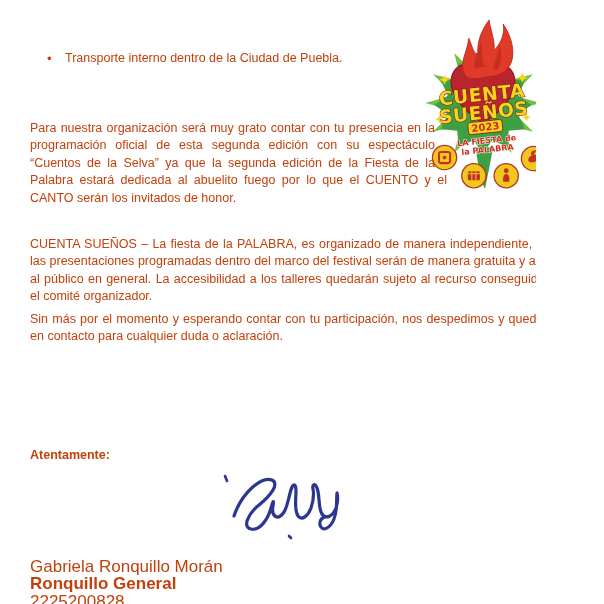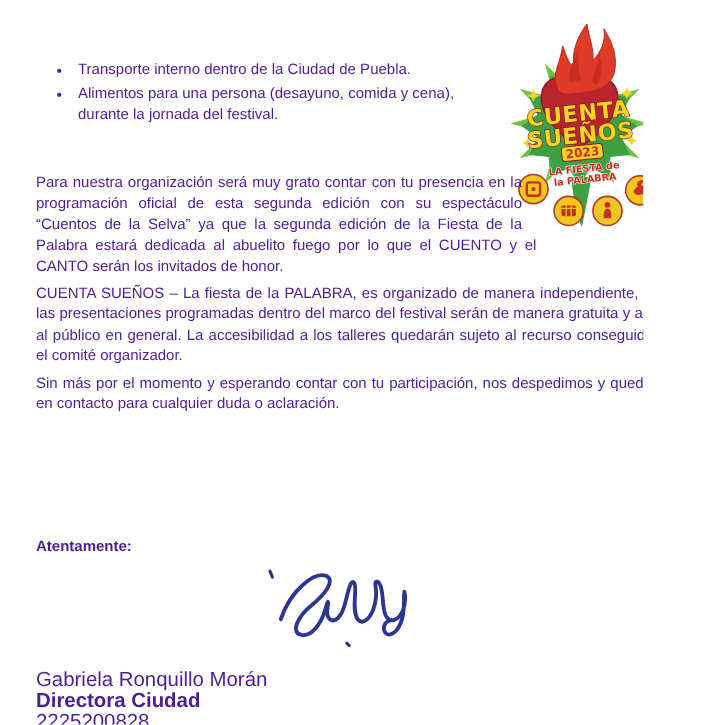--- a/index.html
+++ b/index.html
@@ -1,28 +1,28 @@
 <!DOCTYPE html>
 <html><head>
 <meta charset="utf-8">
 <style>
   html,body{margin:0;padding:0;background:#ffffff;}
   #page{
     position:relative;width:536px;height:604px;background:#ffffff;overflow:hidden;
-    font-family:"Liberation Sans",sans-serif;color:#4c1d95;
+    font-family:"Liberation Sans",sans-serif;color:#c2410c;
   }
   
   .bullets{position:absolute;left:47px;top:50px;width:362px;margin:0;padding:0;list-style:none;}
   .bullets li{display:flex;font-size:12.5px;line-height:17px;margin:0 0 3px 0;}
   .bullets li::before{content:"•";width:18px;flex:0 0 18px;font-size:13px;}
   .bullets li span{display:block;}
   
   .para-wrap{position:absolute;left:30px;width:537px;}
   .para-wrap p{margin:0;font-size:12.5px;line-height:17.4px;text-align:justify;}
-  #para1-wrap{top:144px;}
+  #para1-wrap{top:120px;}
   #para2-wrap{top:236px;}
   #para3-wrap{top:311px;}
   .spacer{float:right;}
   .spacer.s1{width:132px;height:35px;}
   .spacer.s2{width:120px;height:18px;clear:right;}
   
   .center-block{position:absolute;left:30px;width:510px;text-align:left;}
   #salutation{top:448px;font-weight:bold;font-size:12.5px;}
   #names{top:558px;font-size:17px;line-height:17.3px;}
   #names .role{font-weight:bold;}
@@ -33,23 +33,20 @@
   .logo-small{font-family:"DejaVu Sans",sans-serif;font-weight:bold;}
 </style>
 </head>
 <body>
 
 <div id="page">
 
   <ul class="bullets">
     <li>
         <span>Transporte interno dentro de la Ciudad de Puebla.</span>
-      </li>
-    <li>
-        <span>Alimentos para una persona (desayuno, comida y cena), durante la jornada del festival.</span>
       </li>
   </ul>
 
   <svg id="logo" width="124" height="182" viewBox="0 0 122 180" xmlns="http://www.w3.org/2000/svg">
 
     <polygon points="58,29 65.8,57 86.5,36.6 79.2,64.8 107.4,57.5 87,78.2 115,86 87,93.8 107.4,114.5 79.2,107.2 86.5,135.4 65.8,115 58,143 50.2,115 29.5,135.4 36.8,107.2 8.6,114.5 29,93.8 1,86 29,78.2 8.6,57.5 36.8,64.8 29.5,36.6 50.2,57" fill="#72c043"></polygon>
 
     <polygon points="58,40 67.3,53.2 82,46.4 83.5,62.5 99.6,64 92.8,78.7 106,88 92.8,97.3 99.6,112 83.5,113.5 82,129.6 67.3,122.8 58,136 48.7,122.8 34,129.6 32.5,113.5 16.4,112 23.2,97.3 10,88 23.2,78.7 16.4,64 32.5,62.5 34,46.4 48.7,53.2" fill="#3da144"></polygon>
 
     <path d="M51,130 C53,150 57,166 60,171 C62,162 65,146 68,130 Z" fill="#3da144"></path>
@@ -119,17 +116,17 @@
   <svg id="signature" width="150" height="80" viewBox="0 0 150 80" xmlns="http://www.w3.org/2000/svg">
     <g fill="none" stroke-linecap="round" stroke-linejoin="round" stroke="#2a3690">
       <path stroke-width="2.6" d="M13,12 l2,5"></path>
       <path stroke-width="3.2" d="M22,52 C30,28 50,12 60,16 C68,20 58,32 47,41 C36,50 30,63 39,65 C48,67 56,55 59,44 C61,37 62,35 61,42 C59,53 66,57 72,48 C76,42 77,30 80,23 C82,19 84,21 84,27 C84,35 82,46 86,52 C90,57 96,52 99,44 C101,38 102,30 101,25 C100,20 103,19 105,24 C108,31 106,44 110,50 C114,56 121,52 124,44 C126,38 126,33 125,29 C124,35 126,45 122,55 C118,65 110,68 108,61 C107,56 111,52 116,53"></path>
       <path stroke-width="2.6" d="M77,72 l2,2"></path>
     </g>
   </svg>
 
   <div id="names" class="center-block">
     <div>Gabriela Ronquillo Morán</div>
-    <div class="role">Directora Ciudad</div>
+    <div class="role">Ronquillo General</div>
     <div>2225200828</div>
   </div>
 
 </div>
 
 </body></html>

